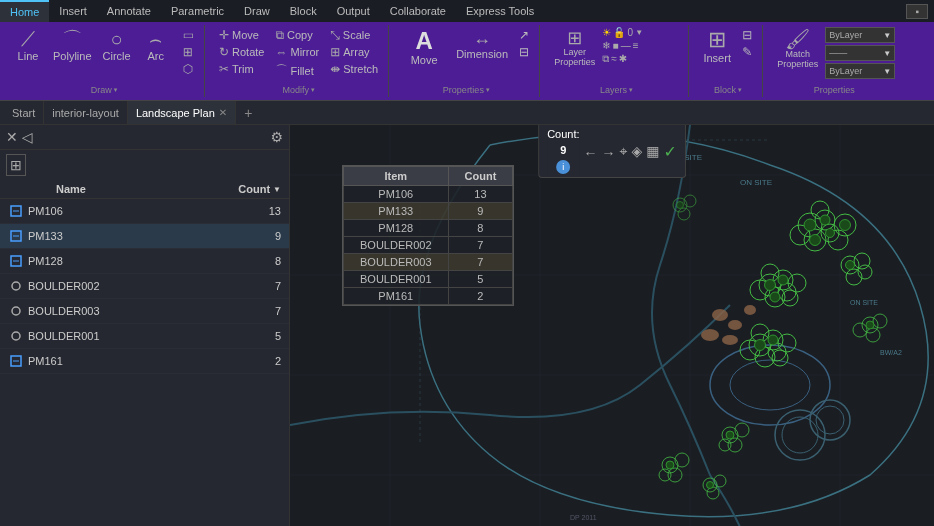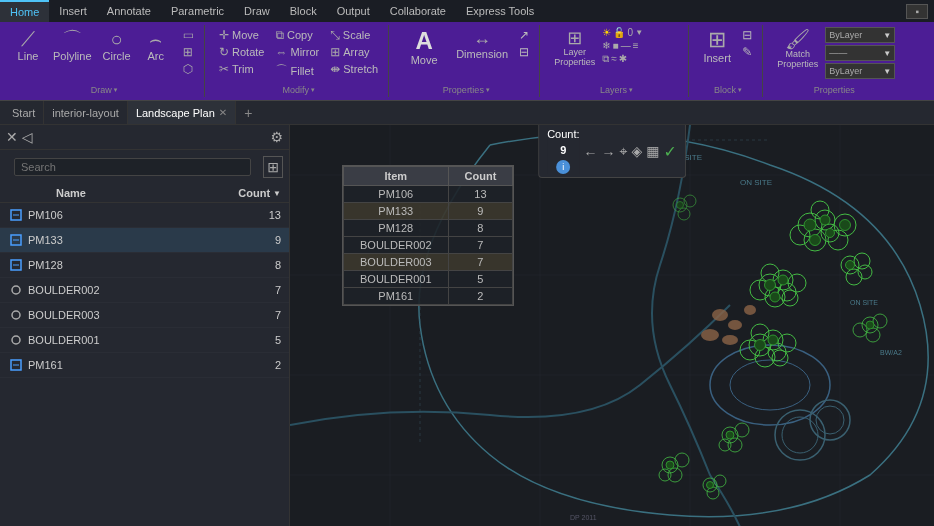--- a/index.html
+++ b/index.html
@@ -272,23 +272,20 @@
 <div class="main">
 
   <div class="left-panel">
     <div style="display:flex;align-items:center;padding:4px 6px;gap:2px;border-bottom:1px solid #333;">
       <span style="color:#aaa;cursor:pointer;font-size:14px;">✕</span>
       <span style="color:#aaa;cursor:pointer;font-size:14px;margin-left:2px;">◁</span>
       <span style="color:#aaa;cursor:pointer;font-size:14px;margin-left:auto;">⚙</span>
     </div>
 
     <div style="display:flex;align-items:center;margin:4px 6px;gap:4px;">
-      <div class="search-bar" style="flex:1;">
-        <input type="text" placeholder="Search" style="">
-      </div>
       <span style="color:#aaa;cursor:pointer;font-size:14px;border:1px solid #555;padding:2px 3px;">⊞</span>
     </div>
 
     <div class="table-header">
       <span class="col-name">Name</span>
       <span class="col-count">
         <span>Count</span>
         <span style="font-size:8px;cursor:pointer;">▼</span>
       </span>
     </div>

